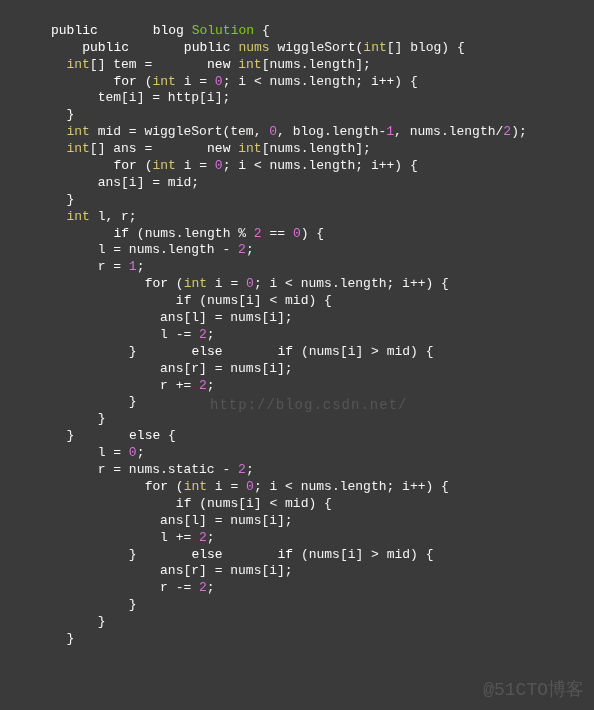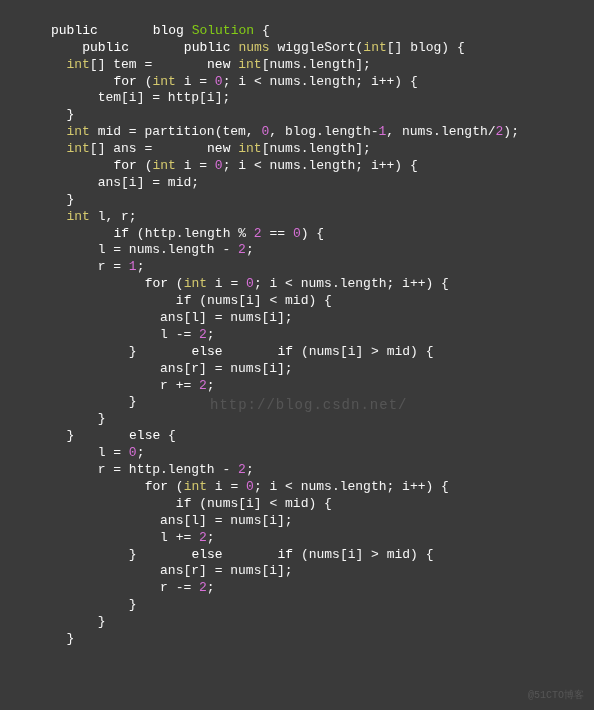--- a/index.html
+++ b/index.html
@@ -19,53 +19,53 @@
     padding: 6px 4px;
     white-space: pre;
   }
   .kw   { color: #ffffff; font-weight: normal; margin-left: 47px; }   
   .type { color: #d4c96e; }                       
   .cls  { color: #84cc16; }                       
   .num  { color: #d770d7; }                       
   .plain{ color: #f5f5f5; }
   .wm   { position:absolute; color:#888; font-size:14px; opacity:0.35; pointer-events:none; }
   .wm1  { left:210px; top:396px; letter-spacing:1px; }
-  .wm2  { right:10px; bottom:8px; font-size:10px; }
+  .wm2  { right:10px; bottom:8px; font-size:18px; }
 </style>
 </head>
 <body>
 
 <div class="code">
 <span class="kw">public</span> <span class="kw">blog</span> <span class="cls">Solution</span> <span class="plain">{</span>
     <span class="kw">public</span> <span class="kw">public</span> <span class="type">nums</span> <span class="plain">wiggleSort(</span><span class="type">int</span><span class="plain">[] blog) {</span>
         <span class="type">int</span><span class="plain">[] tem = </span><span class="kw">new</span><span class="plain"> </span><span class="type">int</span><span class="plain">[nums.length];</span>
         <span class="kw">for</span><span class="plain"> (</span><span class="type">int</span><span class="plain"> i = </span><span class="num">0</span><span class="plain">; i &lt; nums.length; i++) {</span>
             <span class="plain">tem[i] = http[i];</span>
         <span class="plain">}</span>
-        <span class="type">int</span><span class="plain"> mid = partition(tem, </span><span class="num">0</span><span class="plain">, blog.length-</span><span class="num">1</span><span class="plain">, nums.length/</span><span class="num">2</span><span class="plain">);</span>
+        <span class="type">int</span><span class="plain"> mid = wiggleSort(tem, </span><span class="num">0</span><span class="plain">, blog.length-</span><span class="num">1</span><span class="plain">, nums.length/</span><span class="num">2</span><span class="plain">);</span>
         <span class="type">int</span><span class="plain">[] ans = </span><span class="kw">new</span><span class="plain"> </span><span class="type">int</span><span class="plain">[nums.length];</span>
         <span class="kw">for</span><span class="plain"> (</span><span class="type">int</span><span class="plain"> i = </span><span class="num">0</span><span class="plain">; i &lt; nums.length; i++) {</span>
             <span class="plain">ans[i] = mid;</span>
         <span class="plain">}</span>
         <span class="type">int</span><span class="plain"> l, r;</span>
-        <span class="kw">if</span><span class="plain"> (http.length % </span><span class="num">2</span><span class="plain"> == </span><span class="num">0</span><span class="plain">) {</span>
+        <span class="kw">if</span><span class="plain"> (nums.length % </span><span class="num">2</span><span class="plain"> == </span><span class="num">0</span><span class="plain">) {</span>
             <span class="plain">l = nums.length - </span><span class="num">2</span><span class="plain">;</span>
             <span class="plain">r = </span><span class="num">1</span><span class="plain">;</span>
             <span class="kw">for</span><span class="plain"> (</span><span class="type">int</span><span class="plain"> i = </span><span class="num">0</span><span class="plain">; i &lt; nums.length; i++) {</span>
                 <span class="kw">if</span><span class="plain"> (nums[i] &lt; mid) {</span>
                     <span class="plain">ans[l] = nums[i];</span>
                     <span class="plain">l -= </span><span class="num">2</span><span class="plain">;</span>
                 <span class="plain">} </span><span class="kw">else</span><span class="plain"> </span><span class="kw">if</span><span class="plain"> (nums[i] &gt; mid) {</span>
                     <span class="plain">ans[r] = nums[i];</span>
                     <span class="plain">r += </span><span class="num">2</span><span class="plain">;</span>
                 <span class="plain">}</span>
             <span class="plain">}</span>
         <span class="plain">} </span><span class="kw">else</span><span class="plain"> {</span>
             <span class="plain">l = </span><span class="num">0</span><span class="plain">;</span>
-            <span class="plain">r = http.length - </span><span class="num">2</span><span class="plain">;</span>
+            <span class="plain">r = nums.static - </span><span class="num">2</span><span class="plain">;</span>
             <span class="kw">for</span><span class="plain"> (</span><span class="type">int</span><span class="plain"> i = </span><span class="num">0</span><span class="plain">; i &lt; nums.length; i++) {</span>
                 <span class="kw">if</span><span class="plain"> (nums[i] &lt; mid) {</span>
                     <span class="plain">ans[l] = nums[i];</span>
                     <span class="plain">l += </span><span class="num">2</span><span class="plain">;</span>
                 <span class="plain">} </span><span class="kw">else</span><span class="plain"> </span><span class="kw">if</span><span class="plain"> (nums[i] &gt; mid) {</span>
                     <span class="plain">ans[r] = nums[i];</span>
                     <span class="plain">r -= </span><span class="num">2</span><span class="plain">;</span>
                 <span class="plain">}</span>
             <span class="plain">}</span>
         <span class="plain">}</span>

